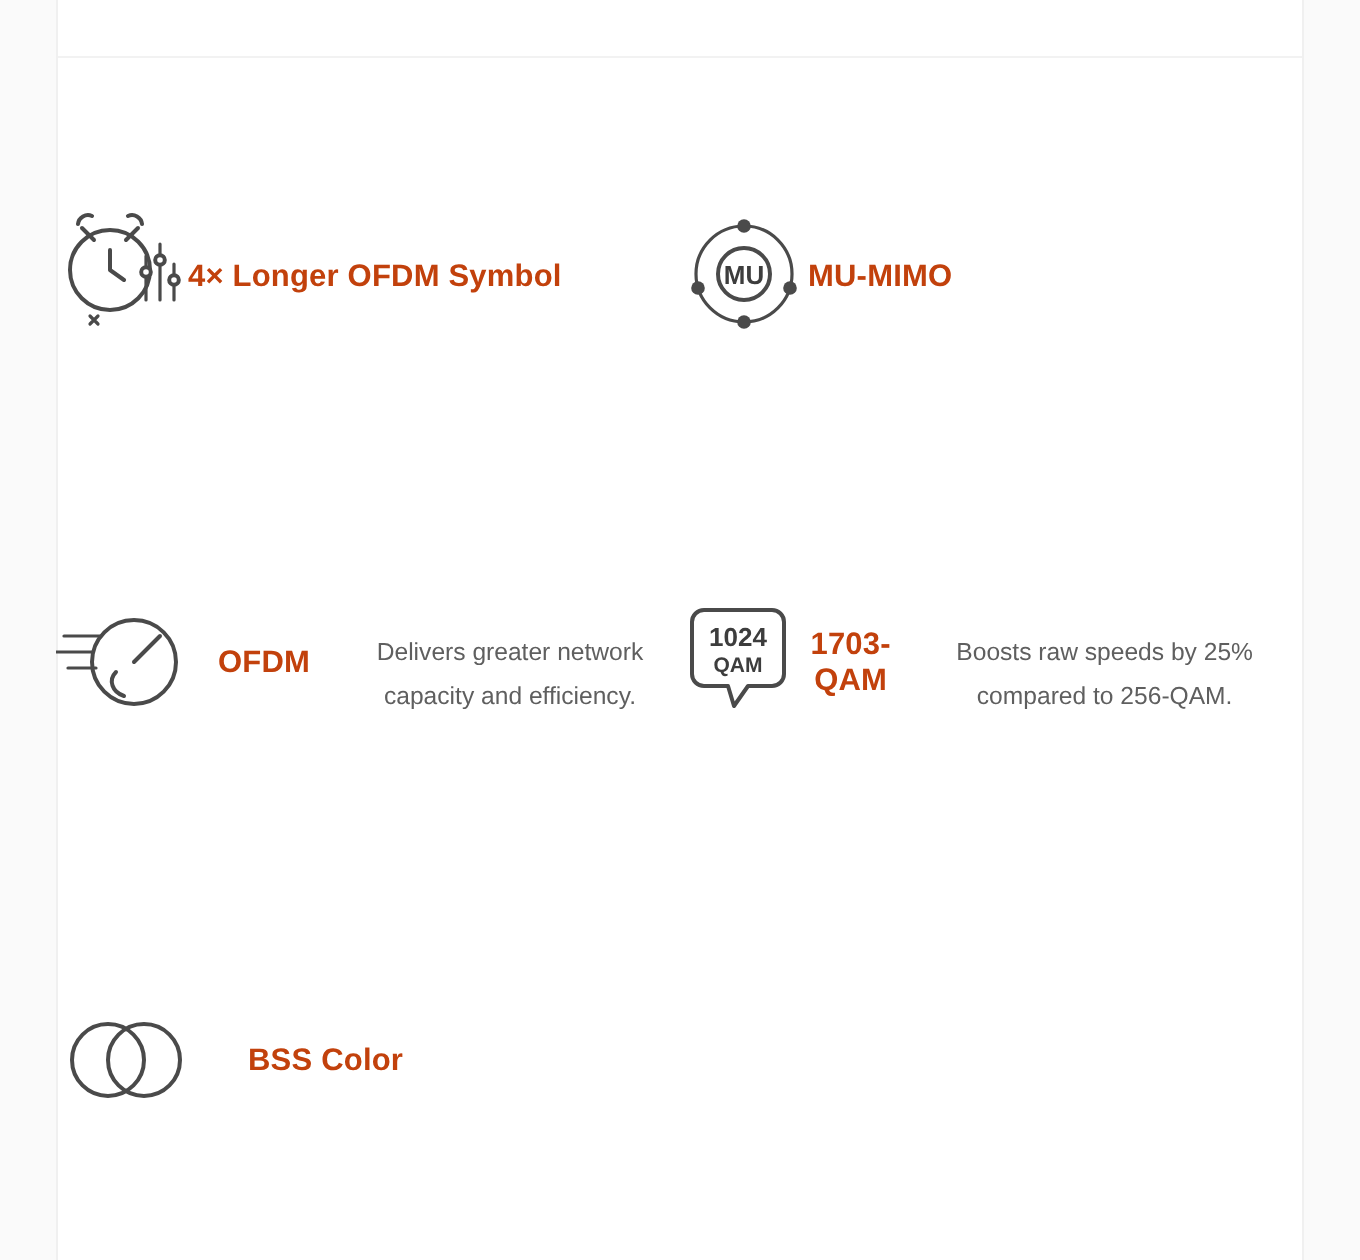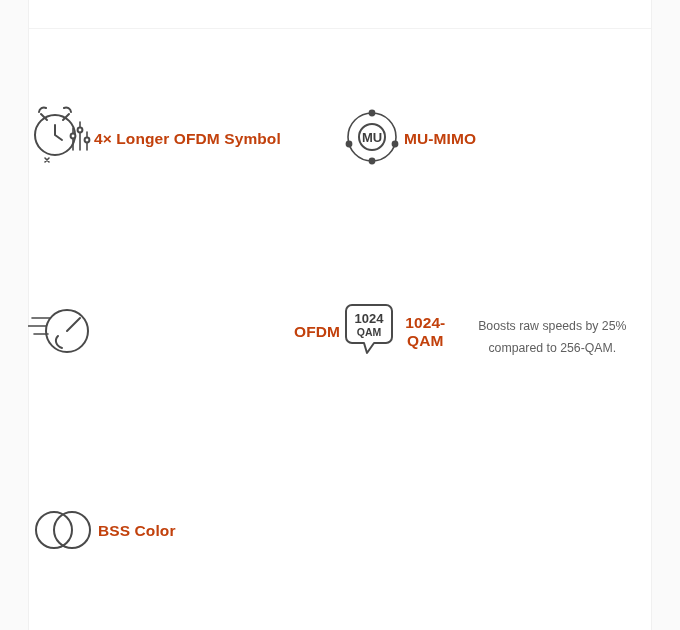--- a/index.html
+++ b/index.html
@@ -62,21 +62,21 @@
   }
   .cell {
     display: flex;
     flex-direction: row;
     align-items: center;
     justify-content: flex-start;
     padding-top: 24px;
     box-sizing: border-box;
   }
   .cell.row2 { padding-top: 18px; justify-content: space-between; }
-  .cell.row3 { padding-top: 22px; }
+  .cell.row3 { padding-top: 22px; gap: 26px; }
   .icon-wrap {
     height: 64px;
     display: flex;
     align-items: center;
     justify-content: center;
     margin-bottom: 14px;
   }
   .feature-title {
     font-size: 15.5px;
     font-weight: bold;
@@ -172,31 +172,32 @@
         <svg width="66" height="58" viewBox="0 0 66 58" aria-hidden="true">
           <circle class="stroke" cx="39" cy="29" r="21"></circle>
           <path class="stroke" d="M39 29 L52 16"></path>
           <path class="stroke" d="M34 46 C28 44 26 38 30 34"></path>
           <path class="thin" d="M4 16 L22 16"></path>
           <path class="thin" d="M0 24 L18 24"></path>
           <path class="thin" d="M6 32 L20 32"></path>
         </svg>
       </div>
       <div class="feature-title">OFDM</div>
+      <div class="feature-desc narrow-desc">Delivers greater network capacity and efficiency.</div>
     </div>
 
     <div class="cell row2">
       <div class="icon-wrap">
         <svg width="58" height="60" viewBox="0 0 58 60" aria-hidden="true">
           <path class="stroke" d="M12 4 H46 A6 6 0 0 1 52 10 V36 A6 6 0 0 1 46 42 H34 L27 52 L24 42 H12 A6 6 0 0 1 6 36 V10 A6 6 0 0 1 12 4 Z"></path>
           <text class="txt-in-icon" x="29" y="22" text-anchor="middle">1024</text>
           <text class="txt-in-icon small" x="29" y="35" text-anchor="middle">QAM</text>
         </svg>
       </div>
-      <div class="feature-title">1024-QAM</div>
+      <div class="feature-title">1703-QAM</div>
       <div class="feature-desc">Boosts raw speeds by 25% compared to 256-QAM.</div>
     </div>
 
     <div class="cell row3">
       <div class="icon-wrap">
         <svg width="70" height="44" viewBox="0 0 70 44" aria-hidden="true">
           <circle class="stroke" cx="26" cy="22" r="18"></circle>
           <circle class="stroke" cx="44" cy="22" r="18"></circle>
         </svg>
       </div>

